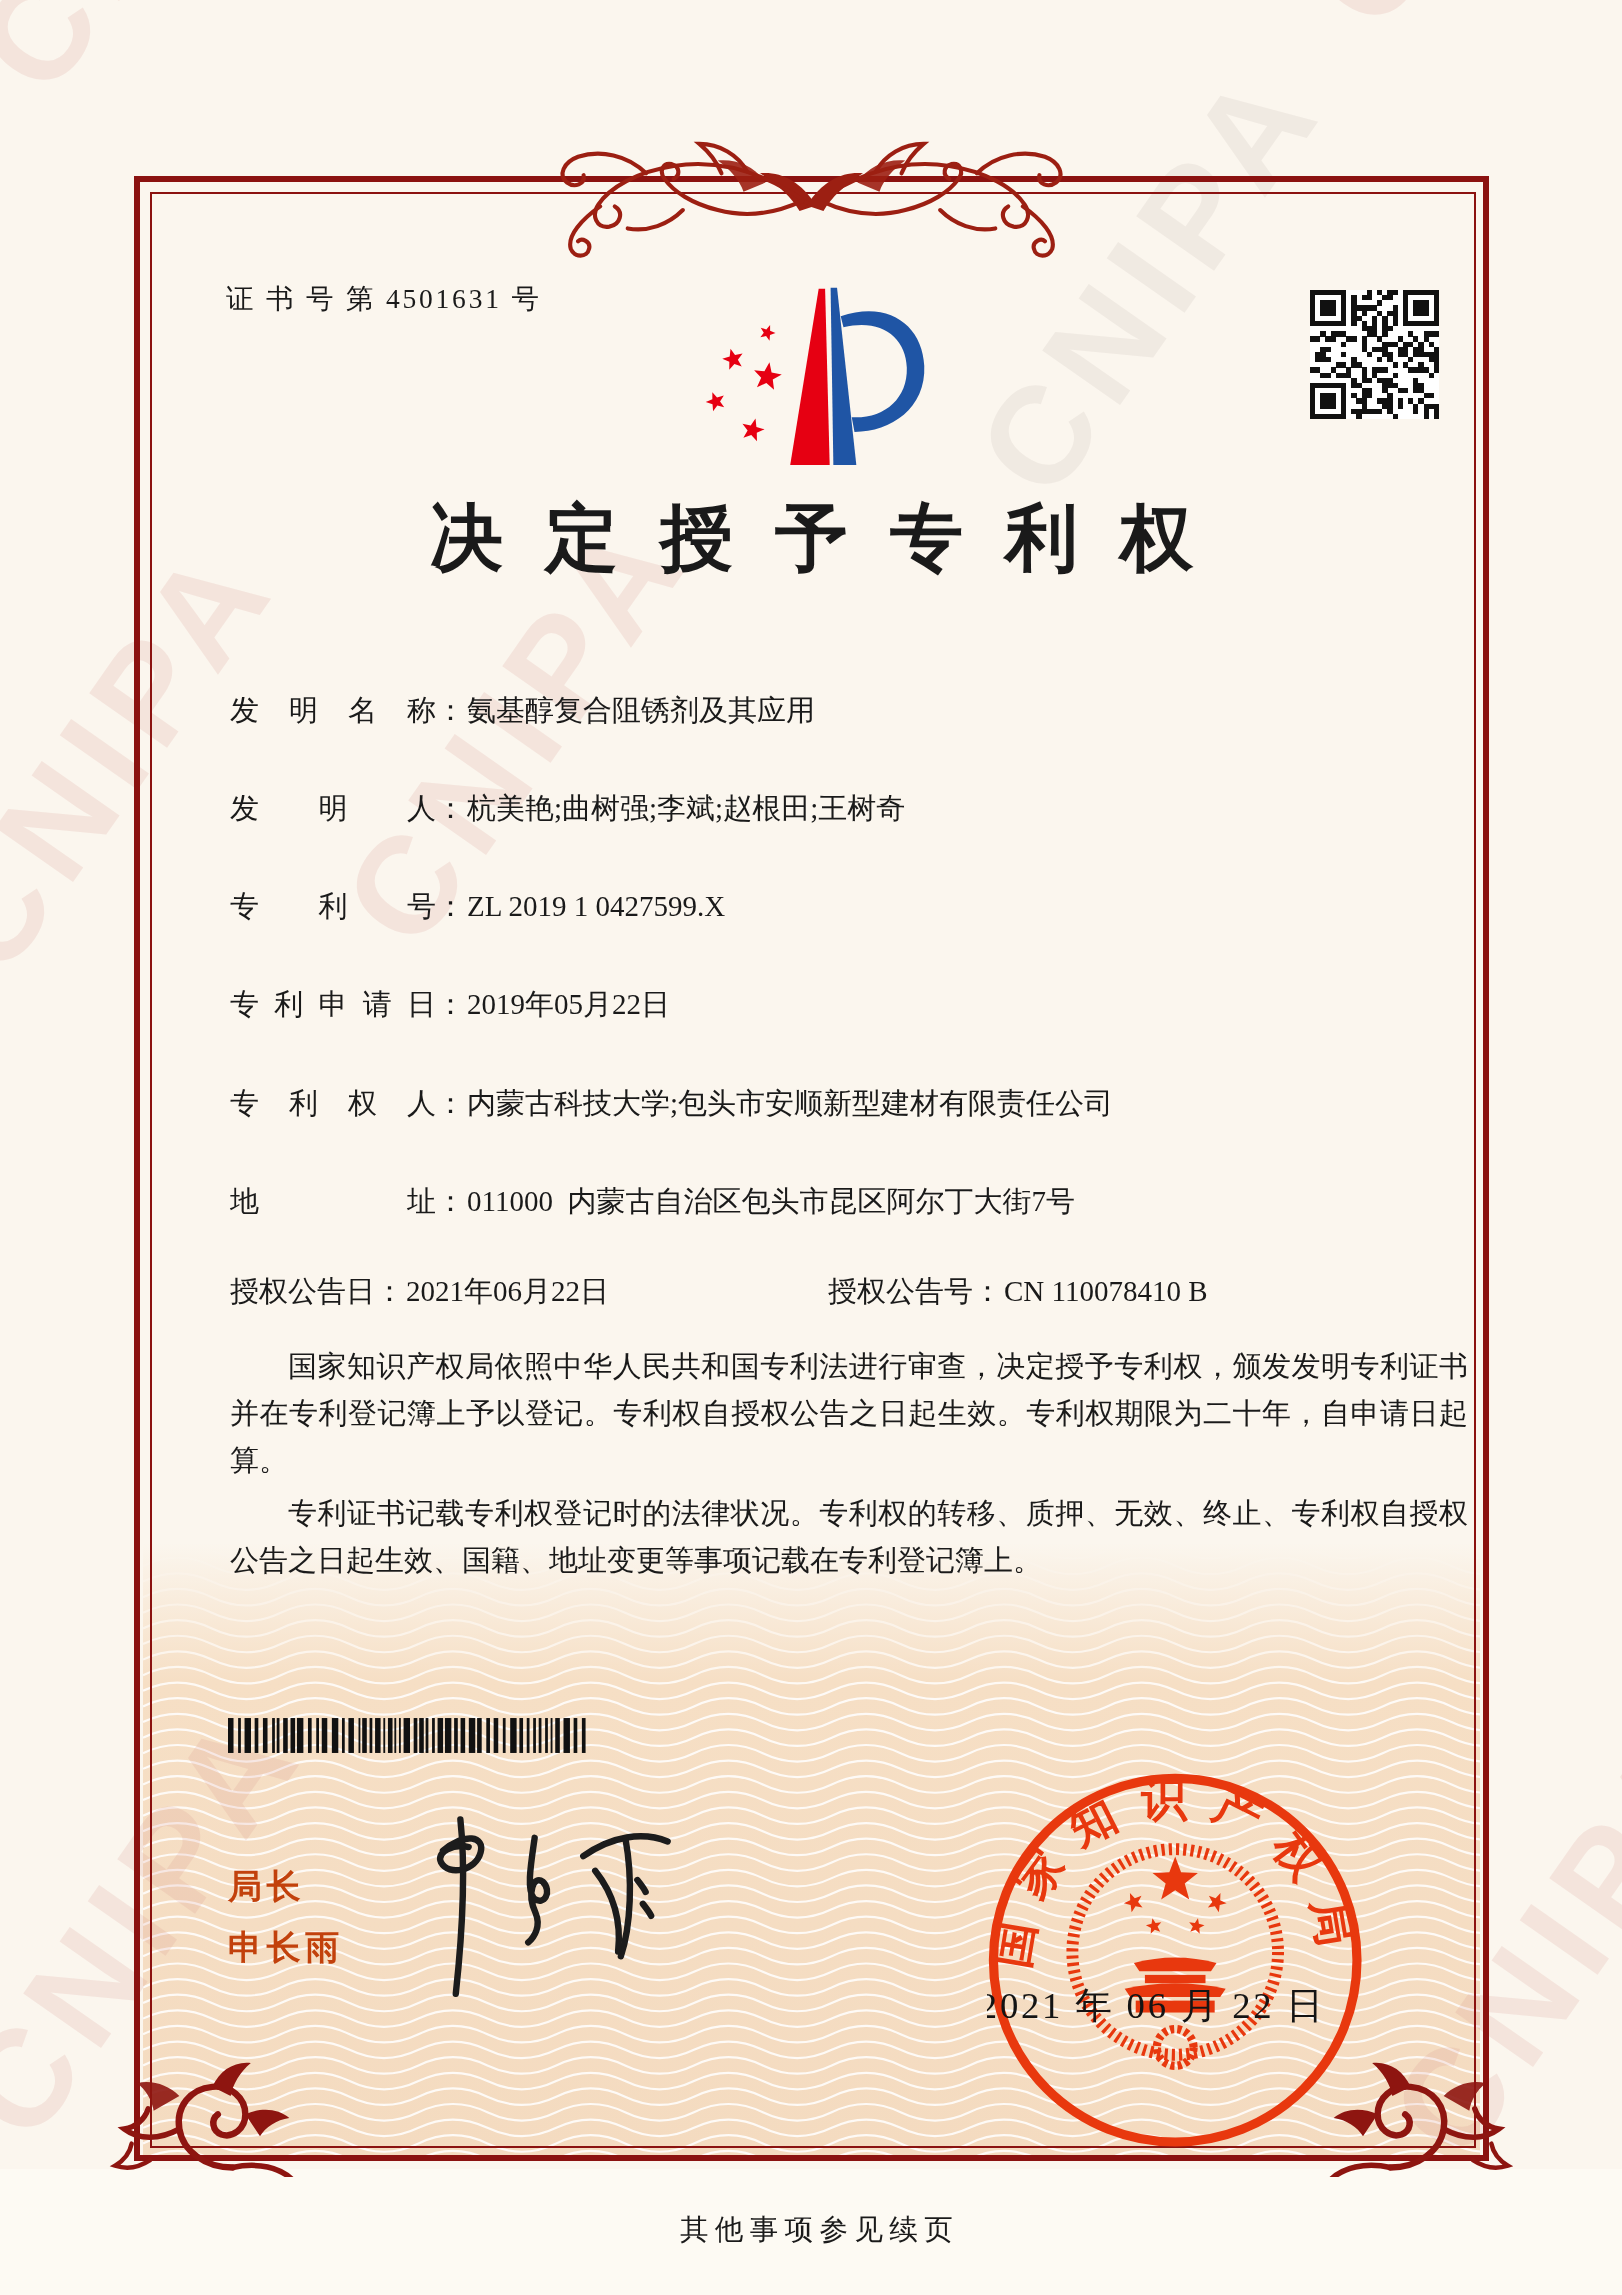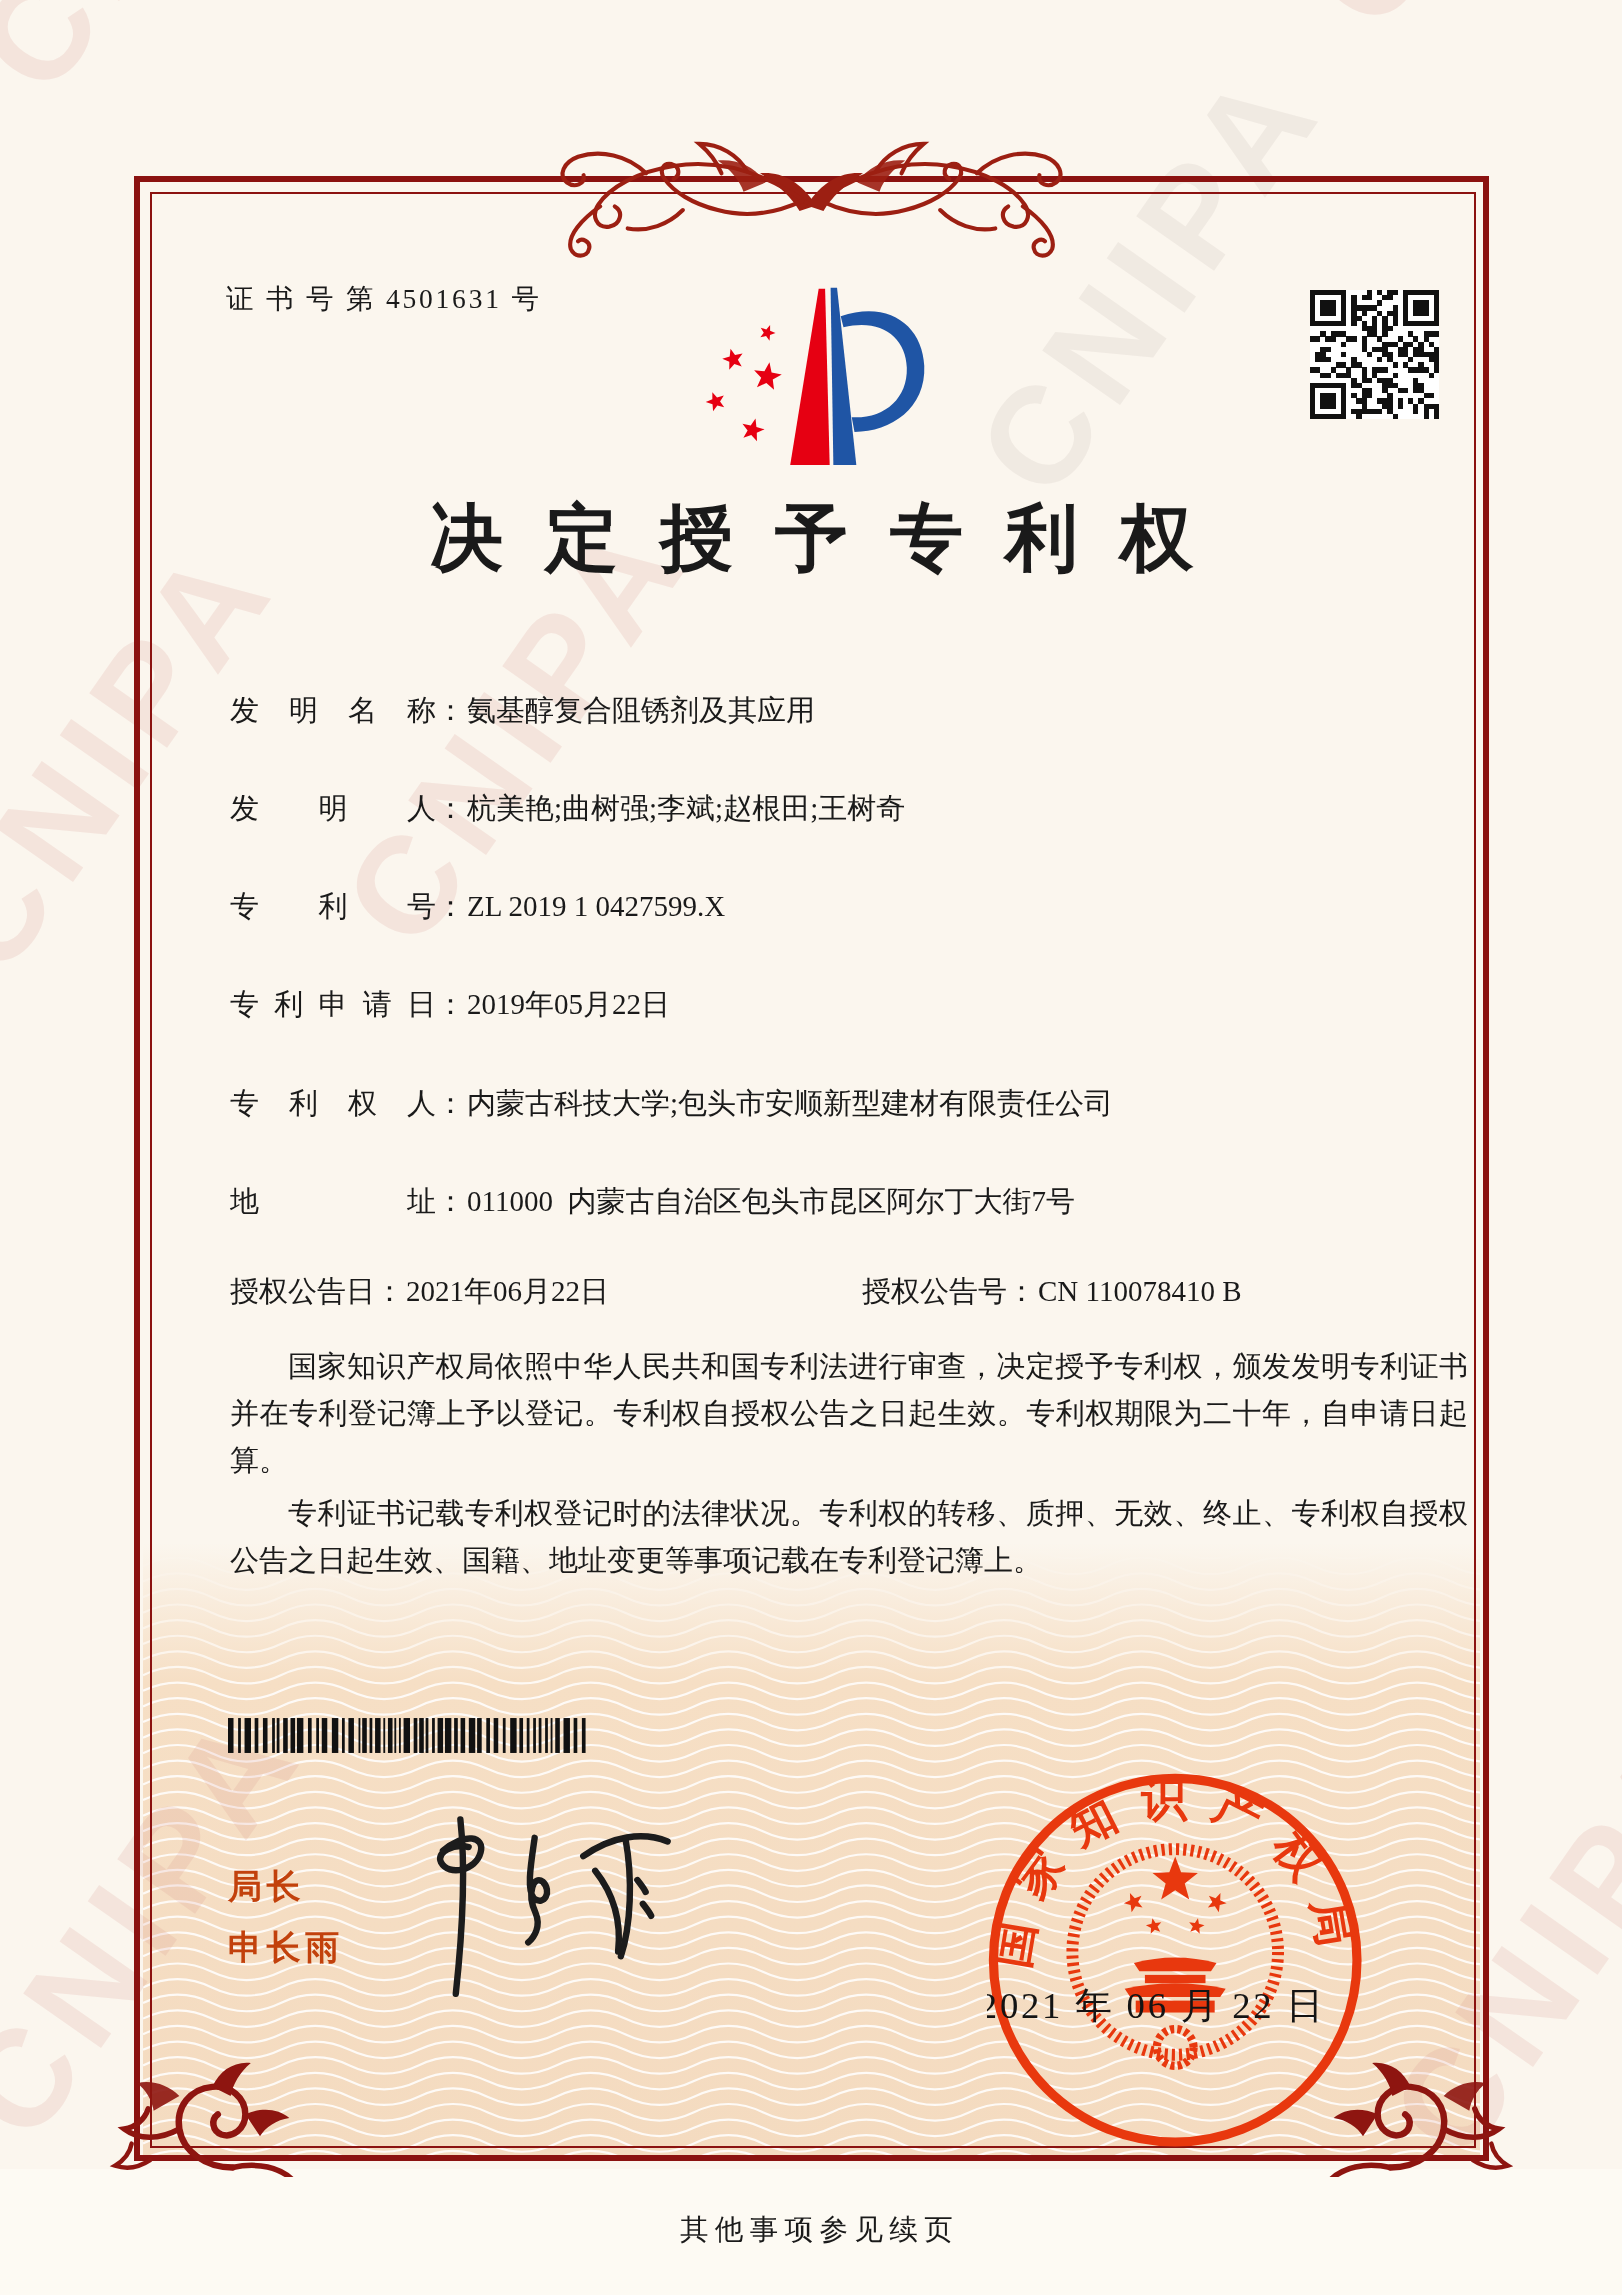--- a/index.html
+++ b/index.html
@@ -385,21 +385,21 @@
     <span class="flabel">专利权人</span><span class="fcolon">：</span><span class="fvalue">内蒙古科技大学;包头市安顺新型建材有限责任公司</span>
   </div>
   <div class="frow" style="top:1182px;">
     <span class="flabel">地址</span><span class="fcolon">：</span><span class="fvalue">011000  内蒙古自治区包头市昆区阿尔丁大街7号</span>
   </div>
 
   <div class="frow" style="top:1272px;">
     <span class="ggroup" style="left:0;">
       <span class="glabel">授权公告日</span><span class="fcolon">：</span><span class="fvalue">2021年06月22日</span>
     </span>
-    <span class="ggroup" style="left:632px;">
+    <span class="ggroup" style="left:598px;">
       <span class="glabel">授权公告号</span><span class="fcolon">：</span><span class="fvalue">CN 110078410 B</span>
     </span>
   </div>
 
   <div class="abs paras">
     <p>国家知识产权局依照中华人民共和国专利法进行审查，决定授予专利权，颁发发明专利证书并在专利登记簿上予以登记。专利权自授权公告之日起生效。专利权期限为二十年，自申请日起算。</p>
     <p>专利证书记载专利权登记时的法律状况。专利权的转移、质押、无效、终止、专利权自授权公告之日起生效、国籍、地址变更等事项记载在专利登记簿上。</p>
   </div>
 
   <svg class="abs orn" style="left:228px;top:1718px;" width="364" height="35" viewBox="0 0 396 38">

